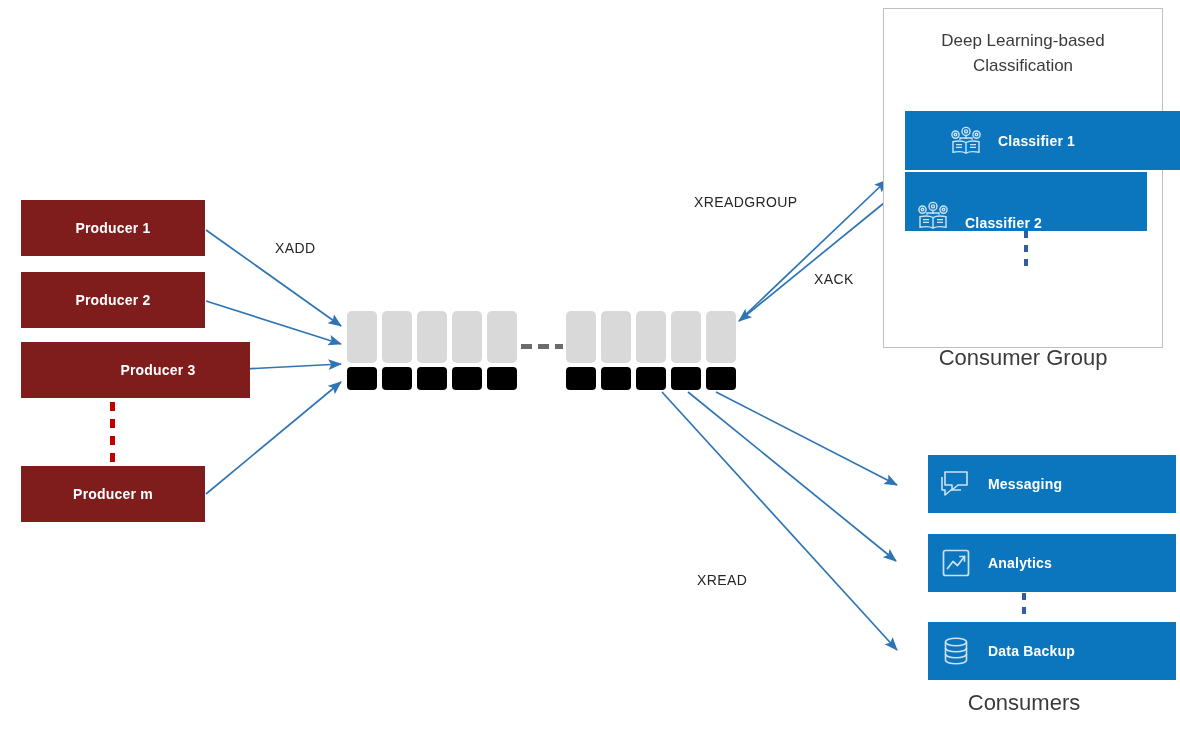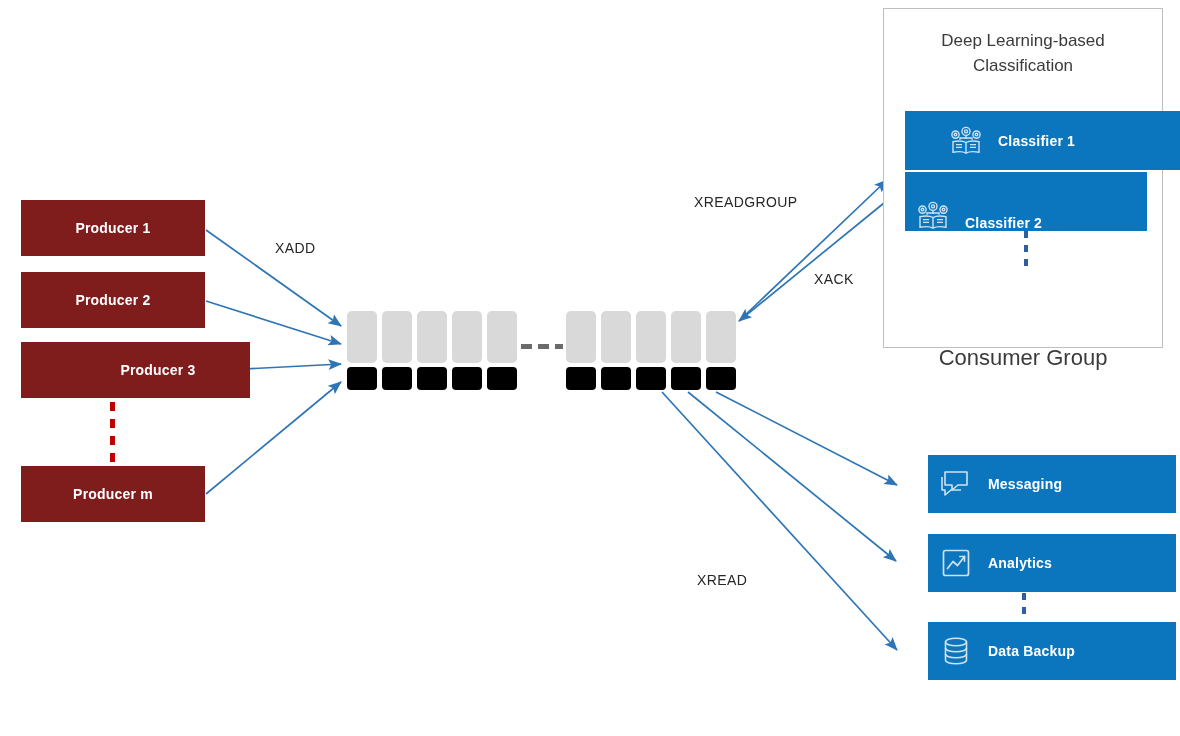--- a/index.html
+++ b/index.html
@@ -354,19 +354,20 @@
       <svg width="28" height="30" viewBox="0 0 28 30" fill="none" stroke="#CFE2F1" stroke-width="1.6">
         <ellipse cx="14" cy="6" rx="10.5" ry="3.8"></ellipse>
         <path d="M3.5 6 v18 c0 2.1 4.7 3.8 10.5 3.8 s10.5 -1.7 10.5 -3.8 V6"></path>
         <path d="M3.5 12 c0 2.1 4.7 3.8 10.5 3.8 s10.5 -1.7 10.5 -3.8"></path>
         <path d="M3.5 18 c0 2.1 4.7 3.8 10.5 3.8 s10.5 -1.7 10.5 -3.8"></path>
       </svg>
     </span>
     <span class="bb-label">Data Backup</span>
   </div>
 
+  <div id="consumers-caption">Consumers</div>
 
   <div class="edge-label" id="label-xadd">XADD</div>
   <div class="edge-label" id="label-xreadgroup">XREADGROUP</div>
   <div class="edge-label" id="label-xack">XACK</div>
   <div class="edge-label" id="label-xread">XREAD</div>
 
 </div>
 
 </body></html>

